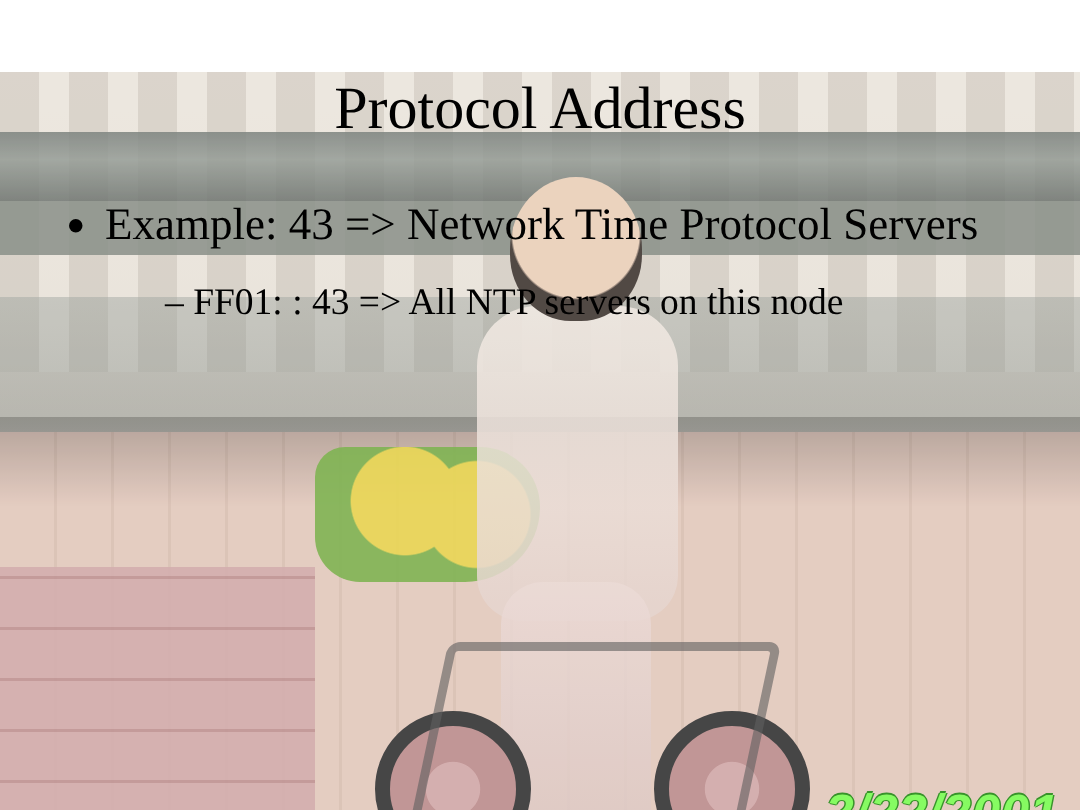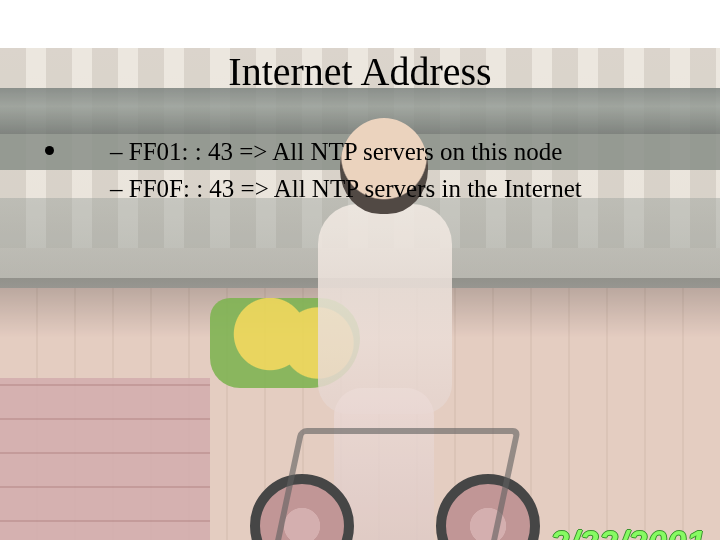--- a/index.html
+++ b/index.html
@@ -230,27 +230,27 @@
     </div>
     <div class="bike">
       <div class="wheel w1"></div>
       <div class="wheel w2"></div>
       <div class="frame"></div>
     </div>
     <div class="whitefade"></div>
   </div>
 
   <div class="content">
-    <div class="title">Internet Address</div>
+    <div class="title">Protocol Address</div>
 
     <ul class="top">
       <li>
+        <span>Example: 43 =&gt; Network Time Protocol Servers</span>
         <ul class="sub">
           <li>FF01: : 43 =&gt; All NTP servers on this node</li>
-          <li>FF0F: : 43 =&gt; All NTP servers in the Internet</li>
         </ul>
       </li>
     </ul>
   </div>
 
   <div class="datestamp">2/22/2001</div>
 
 </div>
 
 </body></html>

